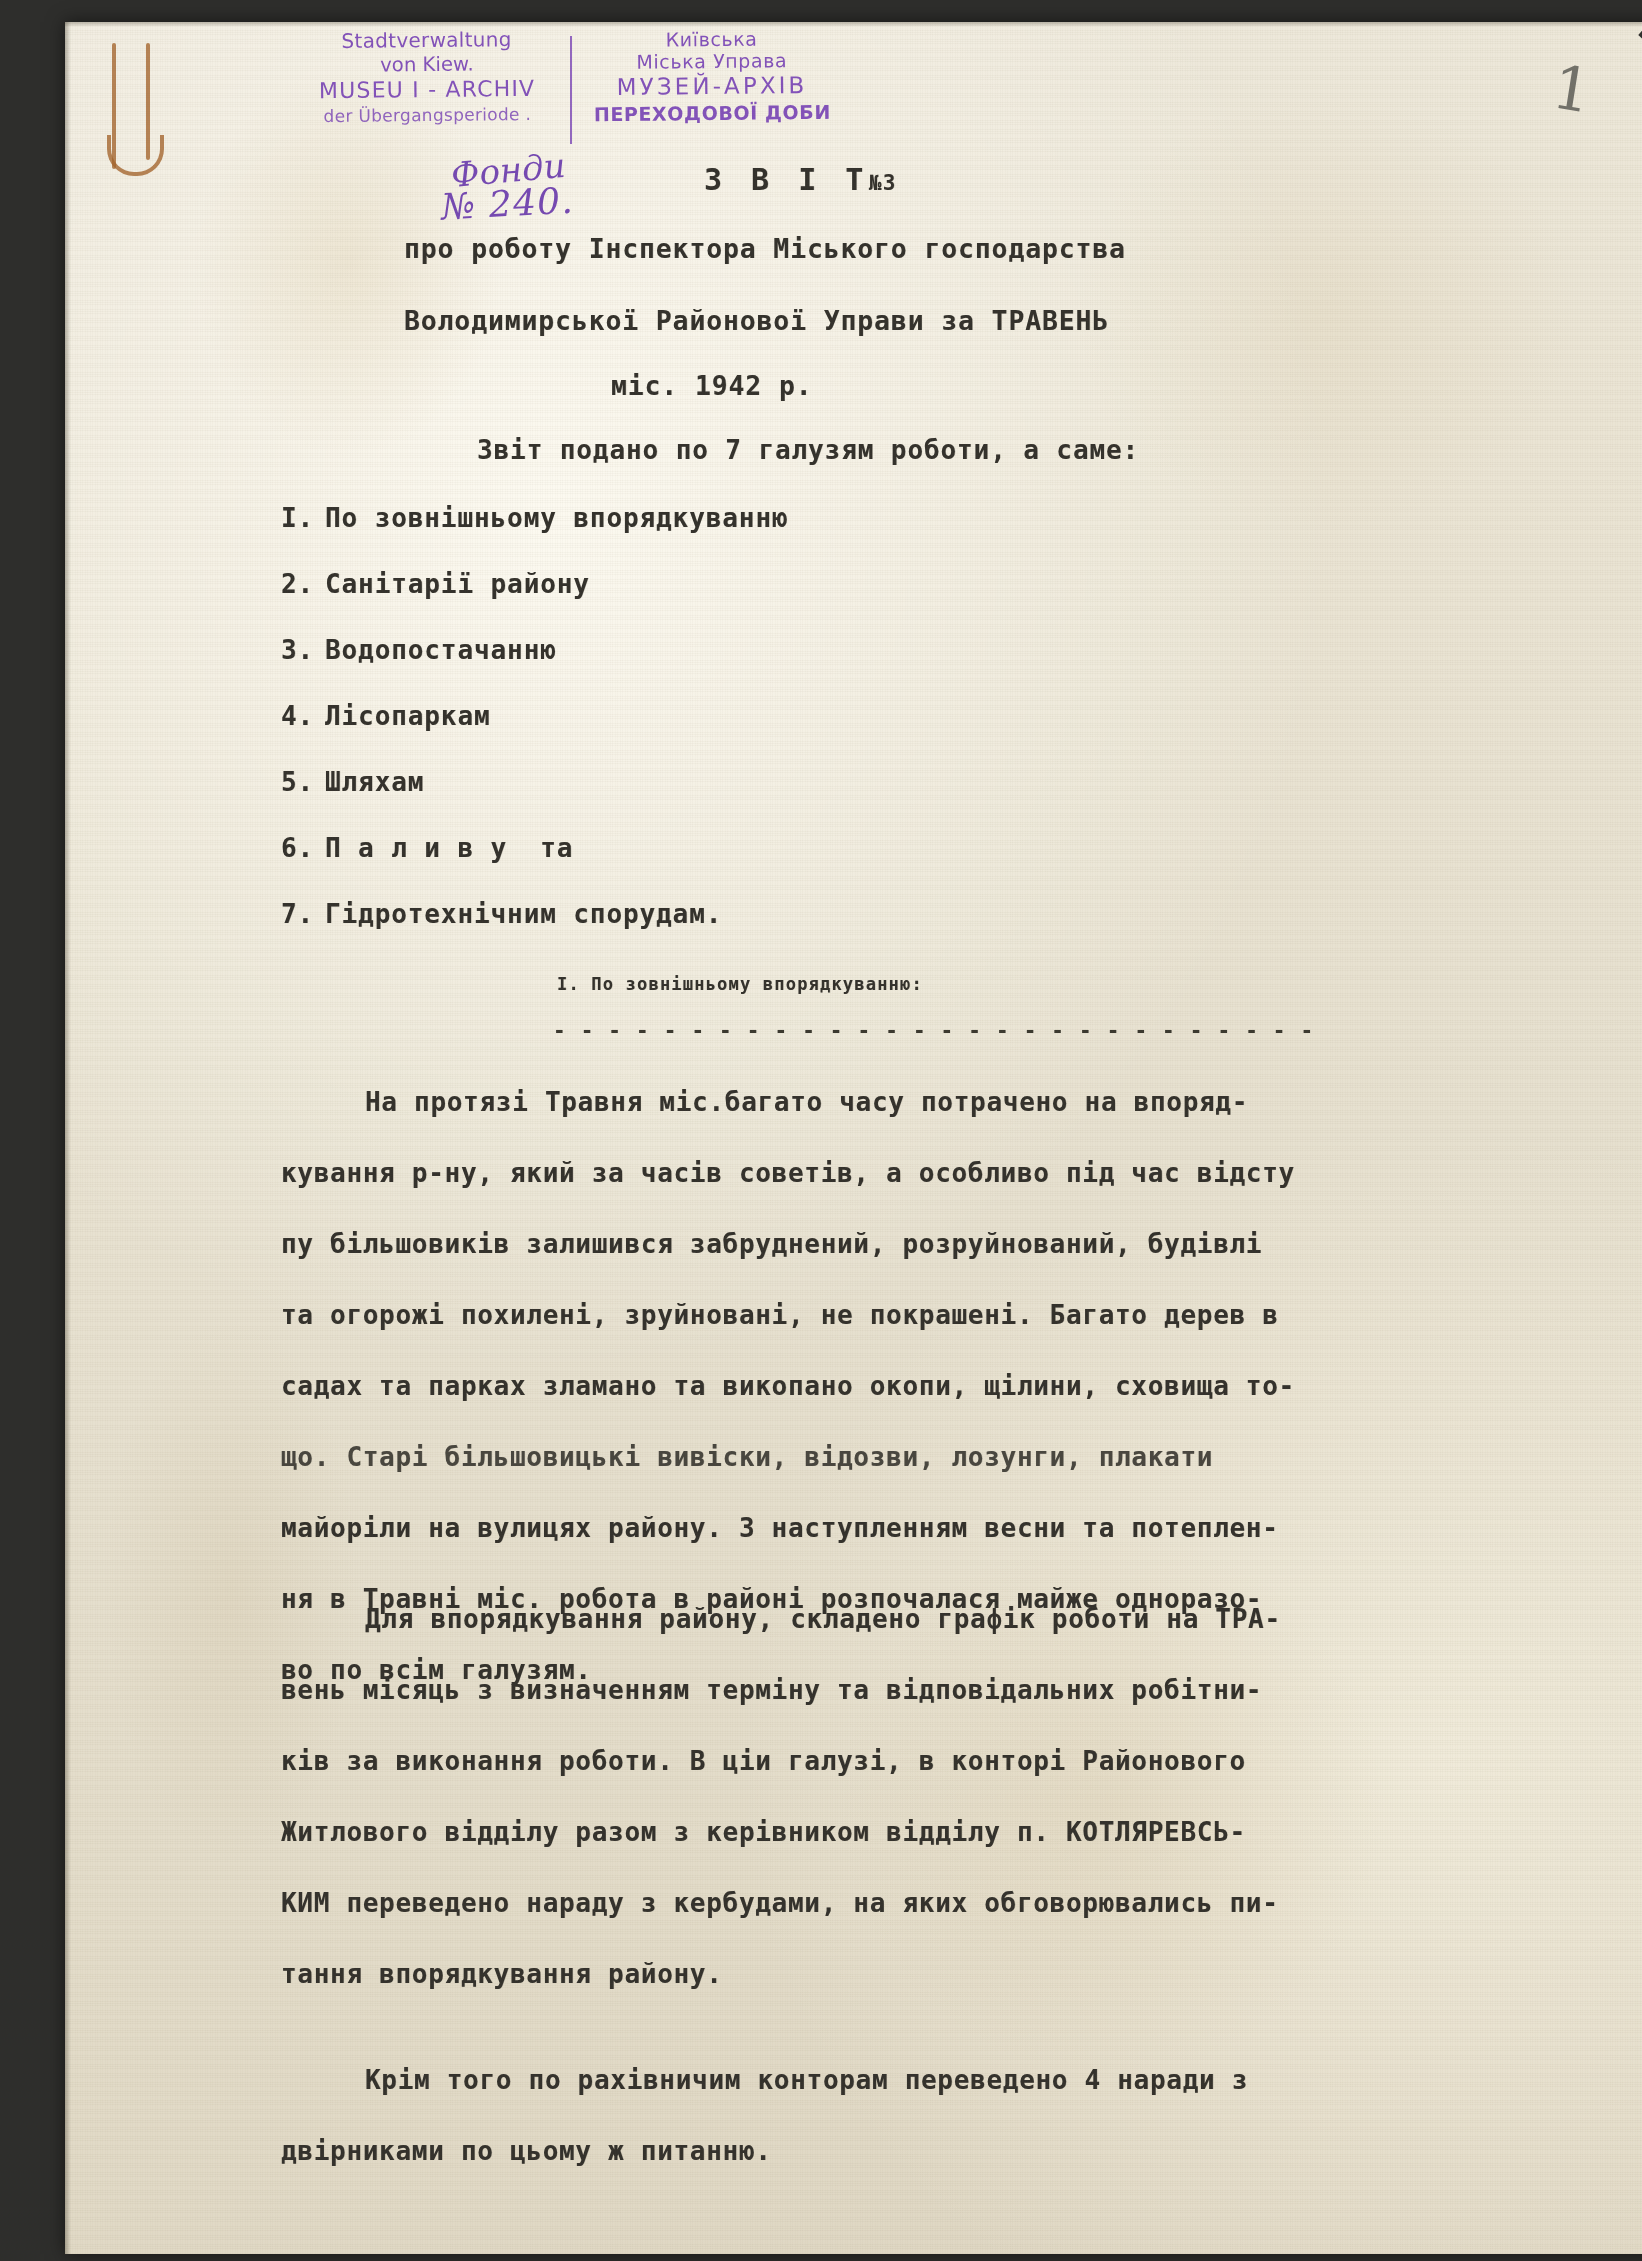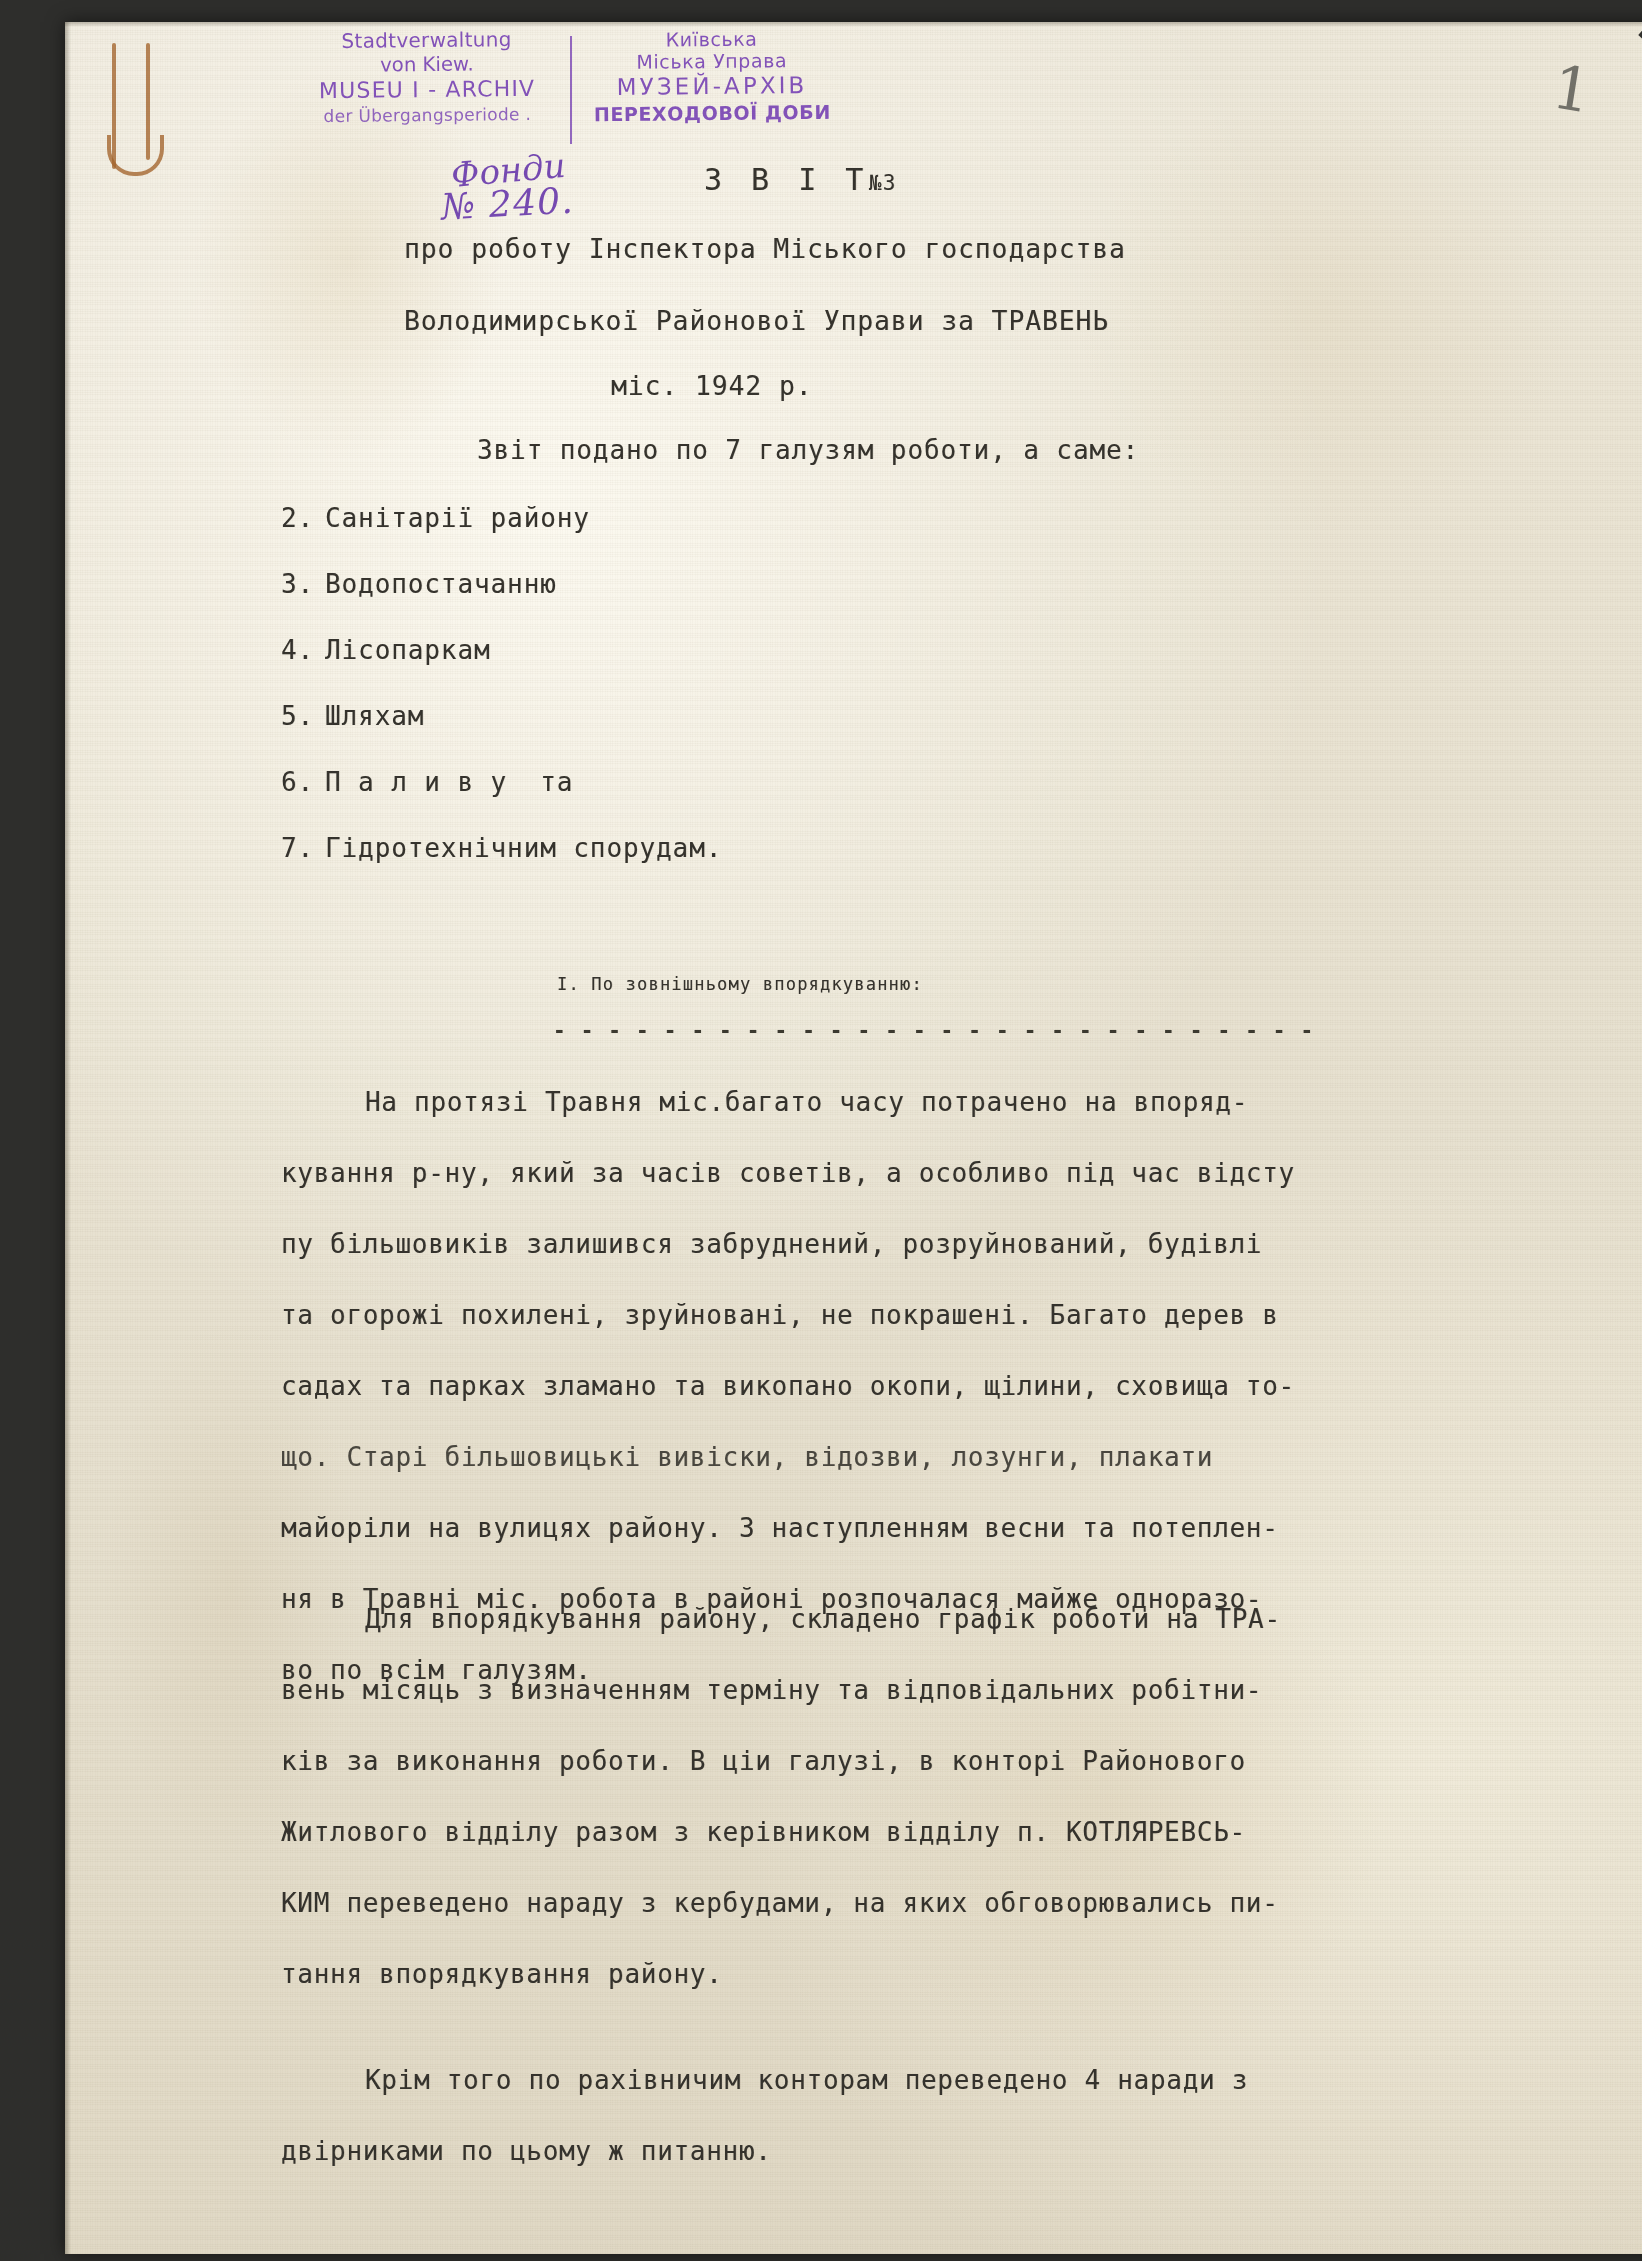--- a/index.html
+++ b/index.html
@@ -56,21 +56,21 @@
   .clip i{position:absolute;display:block;background:#a4642c;opacity:.78;border-radius:2.5px;}
   .clip .a{left:11px;top:0;width:4.3px;height:126px;}
   .clip .b{left:45px;top:0;width:4.3px;height:117px;}
   .clip .arc{left:6.1px;top:92px;width:49px;height:37px;border:4.3px solid #a4642c;
              border-top:none;border-radius:0 0 27px 27px;background:none;opacity:.78;}
 
   
   .tw{
     font-family:"DejaVu Sans Mono","Liberation Mono",monospace;
     color:#33312c;
-    font-weight:400;
+    font-weight:700;
     letter-spacing:0.3px;
     white-space:pre;
     text-shadow:0.4px 0.4px 0 rgba(60,55,45,.30);
   }
 
   
   .stamp{
     position:absolute;
     color:#7a45b8;
     font-family:"DejaVu Sans","Liberation Sans",sans-serif;
@@ -181,20 +181,21 @@
 
     <div class="tw title"><span>З В І Т</span><span class="no">№3</span></div>
 
     <div class="tw sub sub1">про роботу Інспектора Міського господарства</div>
     <div class="tw sub sub2">Володимирської Районової Управи за ТРАВЕНЬ</div>
     <div class="tw sub sub3">міс. 1942 р.</div>
 
     <div class="tw intro">Звіт подано по 7 галузям роботи, а саме:</div>
 
     <div class="listwrap">
+      <div class="tw li"><span class="num">I.</span><span>По зовнішньому впорядкуванню</span></div>
       <div class="tw li"><span class="num">2.</span><span>Санітарії району</span></div>
       <div class="tw li"><span class="num">3.</span><span>Водопостачанню</span></div>
       <div class="tw li"><span class="num">4.</span><span>Лісопаркам</span></div>
       <div class="tw li"><span class="num">5.</span><span>Шляхам</span></div>
       <div class="tw li spaced"><span class="num">6.</span><span>П а л и в у  та</span></div>
       <div class="tw li"><span class="num">7.</span><span>Гідротехнічним спорудам.</span></div>
     </div>
 
     <div class="tw sechead">I. По зовнішньому впорядкуванню:</div>
     <div class="dashline">- - - - - - - - - - - - - - - - - - - - - - - - - - - -</div>

